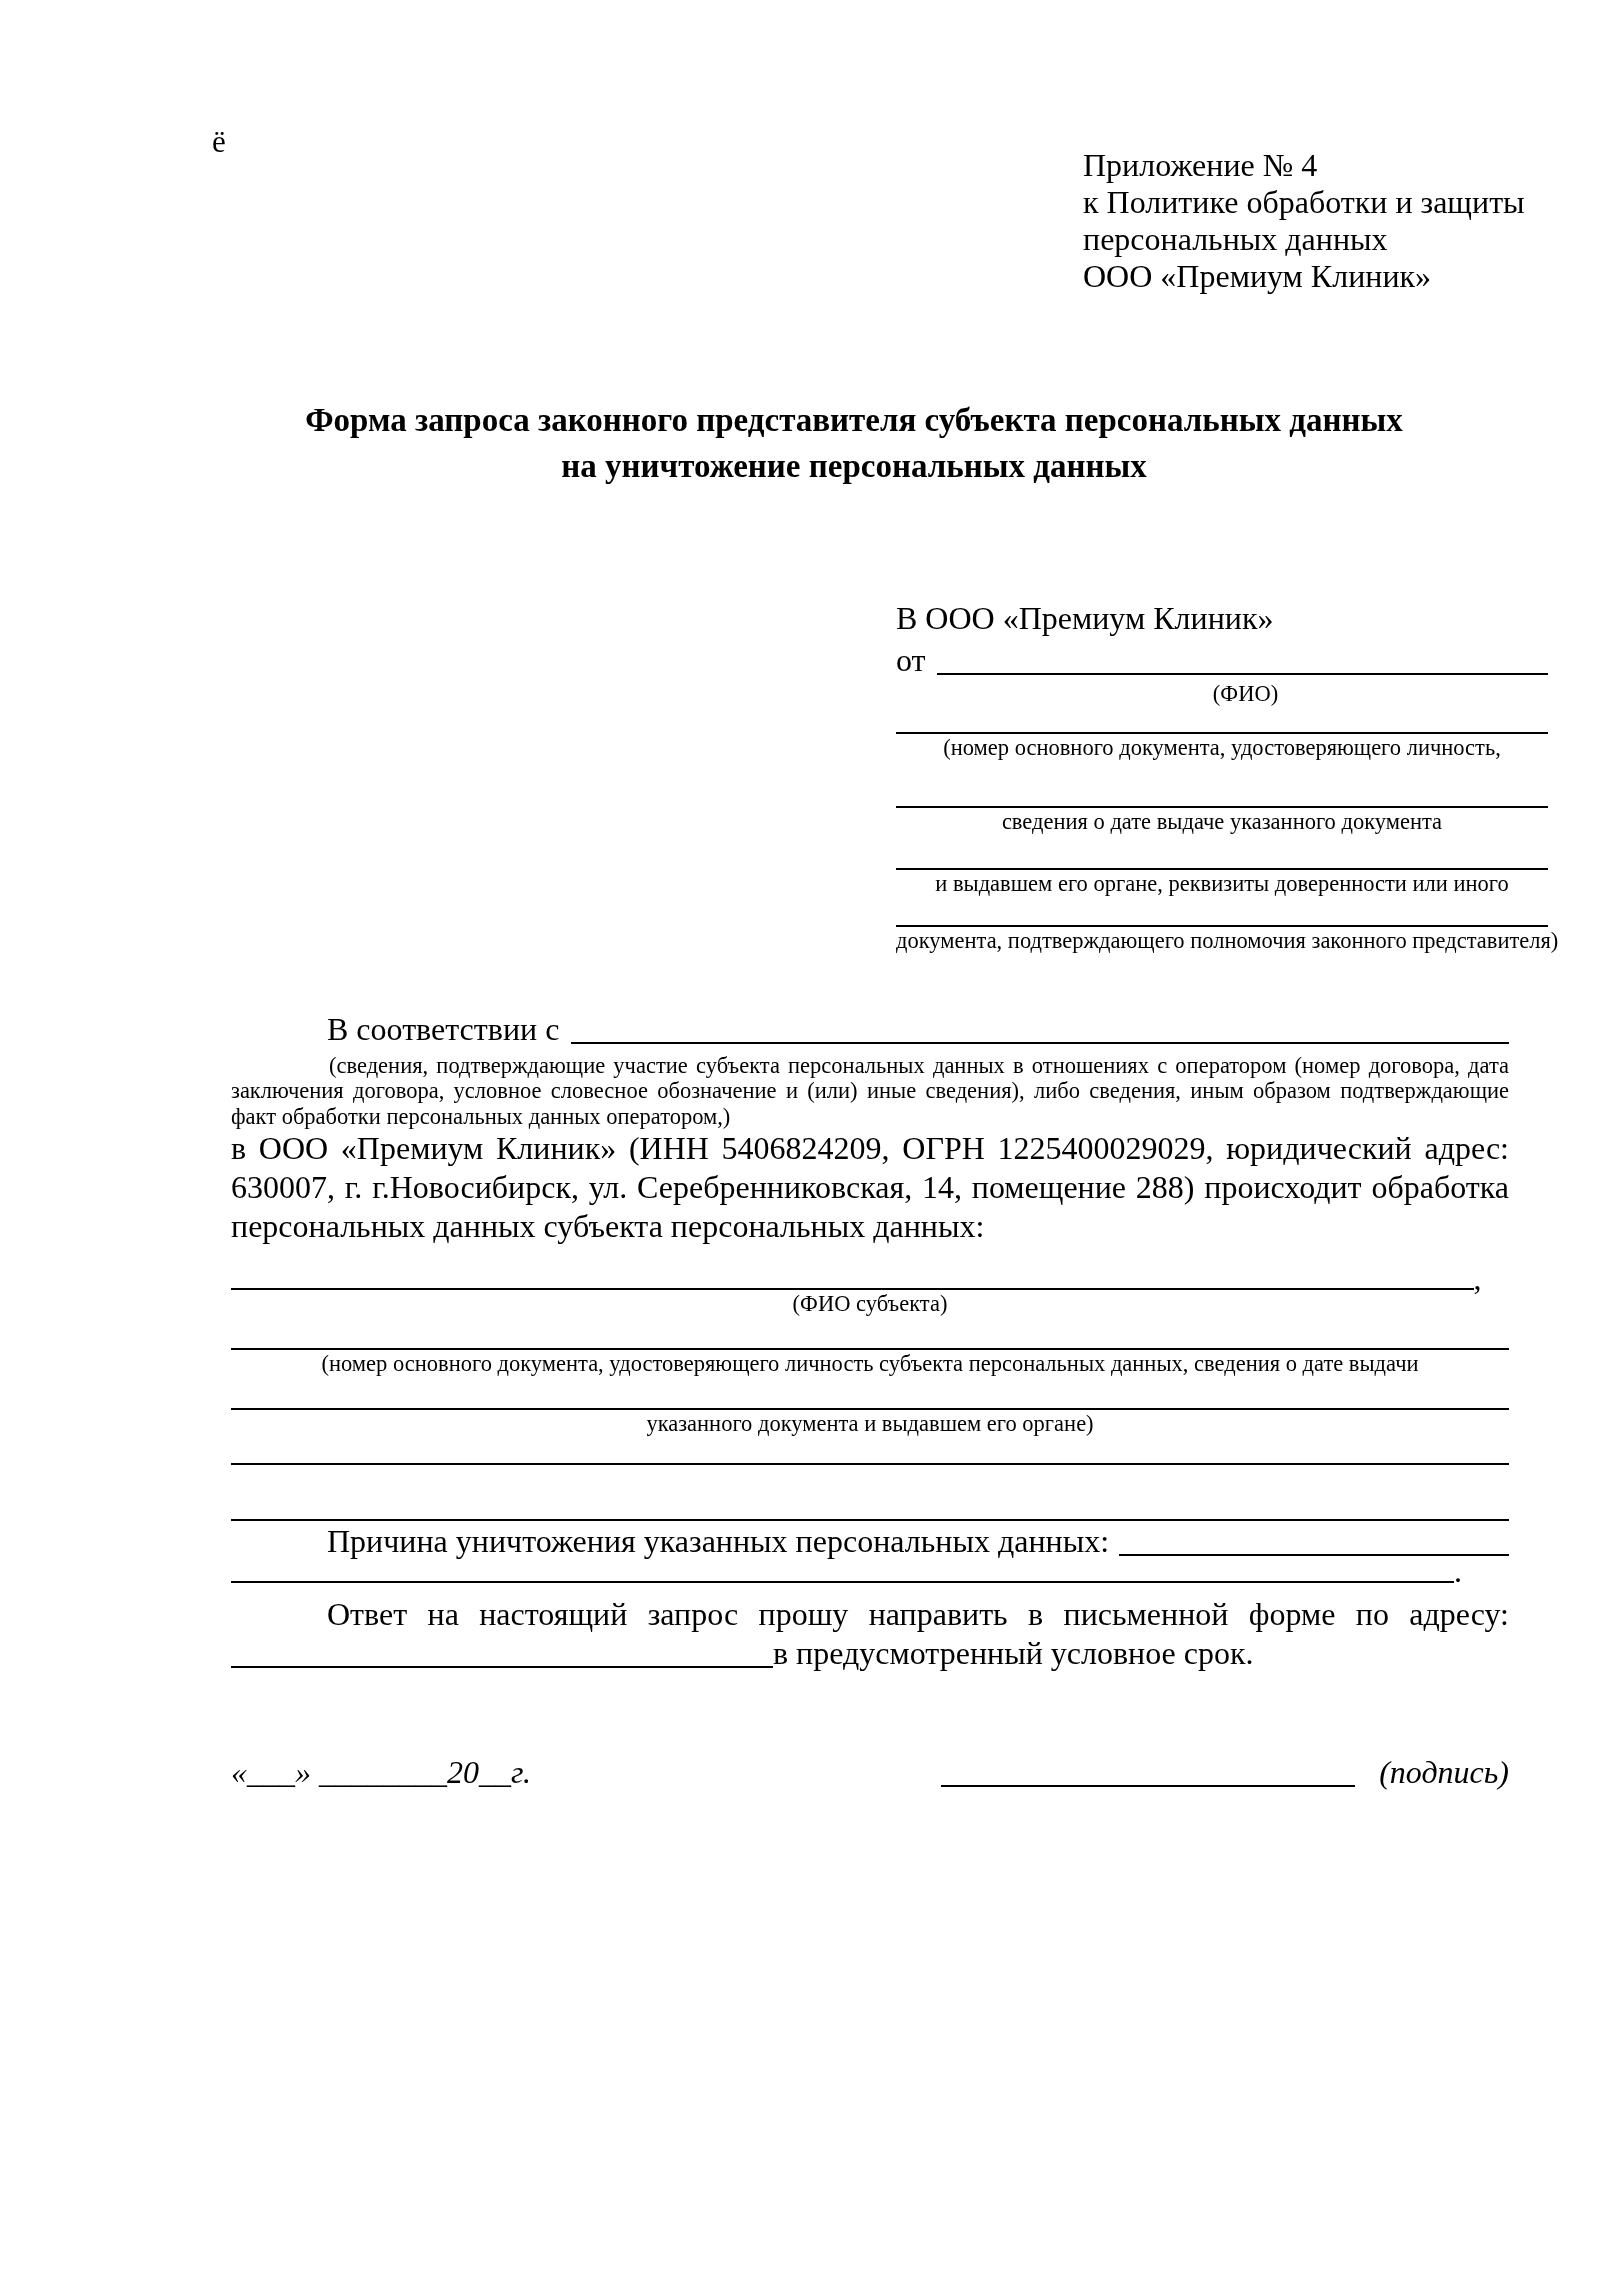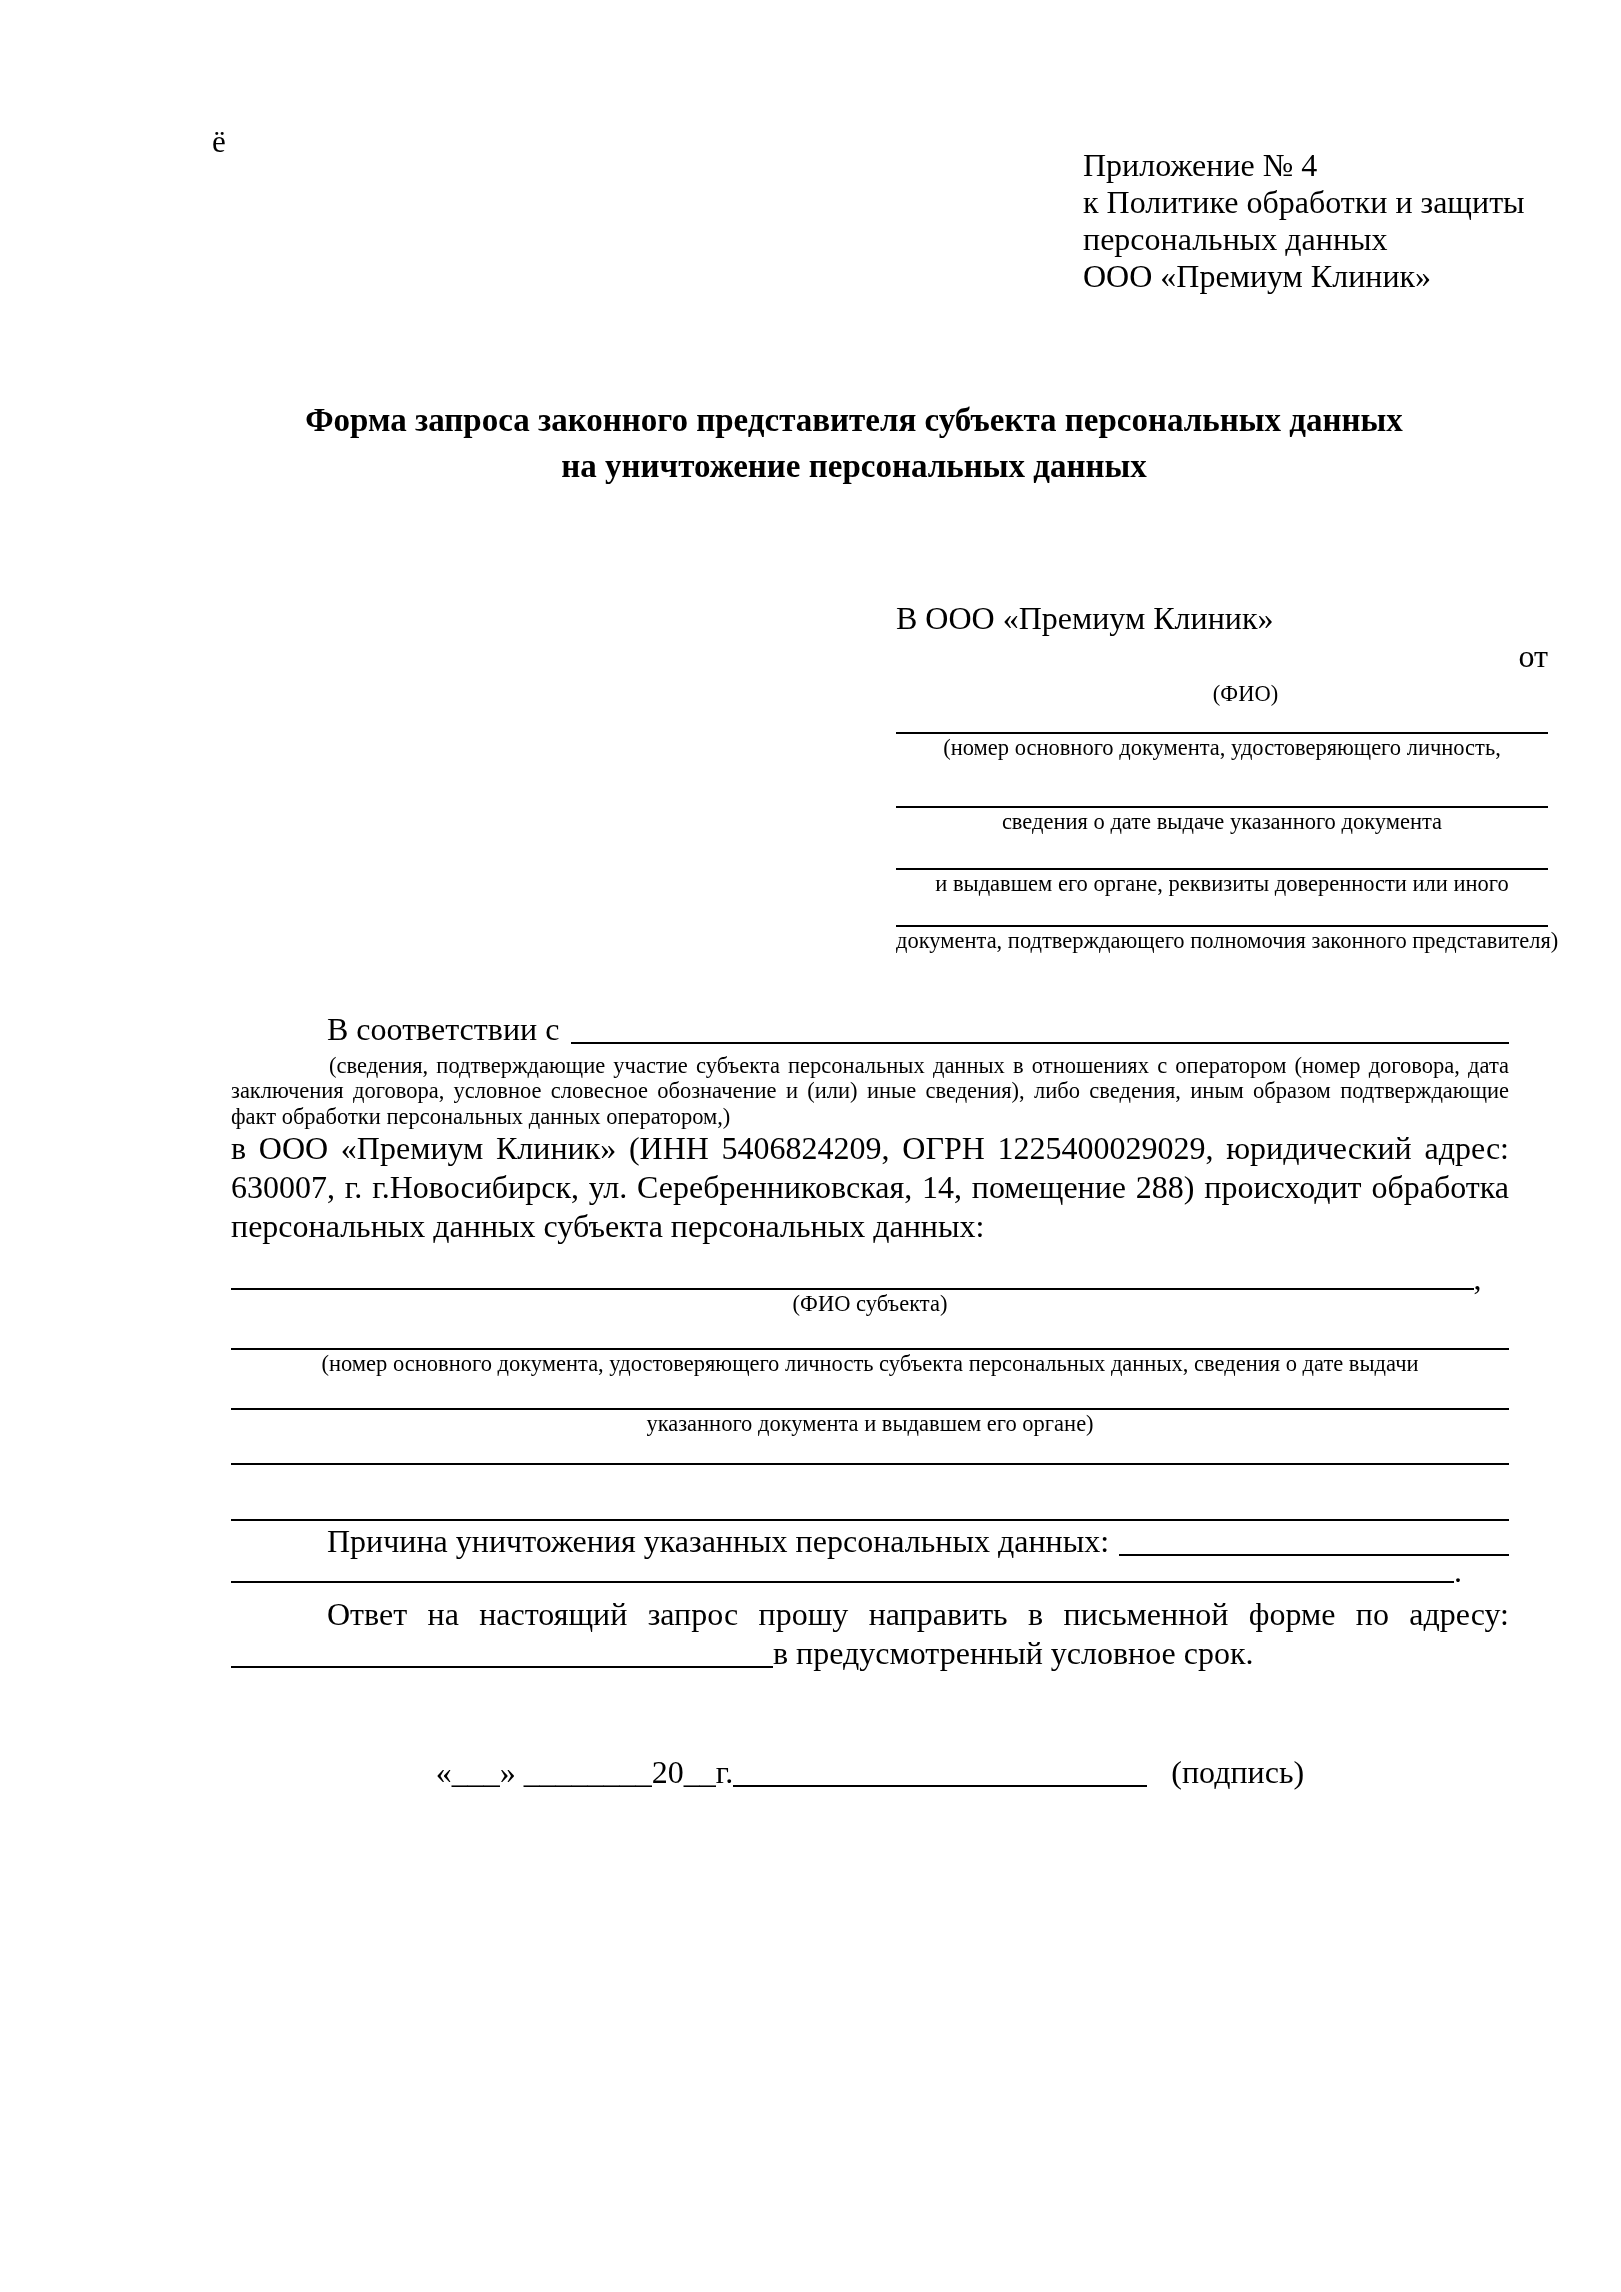--- a/index.html
+++ b/index.html
@@ -12,35 +12,35 @@
     overflow:hidden;
   }
   .stray{position:absolute;left:212px;top:125px;font-size:31px;line-height:33px;}
   .appendix{position:absolute;left:1083px;top:147px;font-size:32px;line-height:37px;}
   .title{
     position:absolute;left:215px;top:397px;width:1278px;
     text-align:center;font-weight:bold;font-size:33px;line-height:46px;
   }
   .addr{position:absolute;left:896px;top:600px;width:652px;font-size:32px;line-height:37px;}
   .row{display:flex;align-items:flex-end;line-height:39px;}
-  .from-row{height:43px;flex-direction:column;}
+  .from-row{height:43px;}
   .fill{flex:1 1 auto;border-bottom:2.9px solid #000;margin-bottom:4.9px;}
   .fixline{display:inline-block;border-bottom:2.9px solid #000;margin-bottom:4.9px;}
   .hr{height:0;border-bottom:2.9px solid #000;}
   .cap{font-size:22.5px;line-height:27.4px;text-align:center;}
   .fio-cap{padding-left:47px;}
   .nowrap{white-space:nowrap;}
   .main{position:absolute;left:231px;top:1010px;width:1278px;font-size:32px;line-height:39px;}
   .fine{font-size:22.5px;line-height:25.5px;text-align:justify;text-indent:98px;margin-top:3.9px;}
   .para{text-align:justify;}
   .just-line{text-align:justify;text-align-last:justify;}
   .tail-row{height:21.6px;}
   .tail-row .fill{margin-bottom:0;}
   .tail{flex:0 0 auto;font-size:32px;line-height:21.6px;}
-  .sig-row{display:flex;justify-content:center;align-items:flex-end;line-height:39px;}
+  .sig-row{display:flex;justify-content:space-between;align-items:flex-end;line-height:39px;font-style:italic;}
   .sig-right{display:flex;align-items:flex-end;gap:24px;}
 </style>
 </head>
 <body>
 
 <div class="page">
 
   <span class="stray">ё</span>
 
   <div class="appendix">

